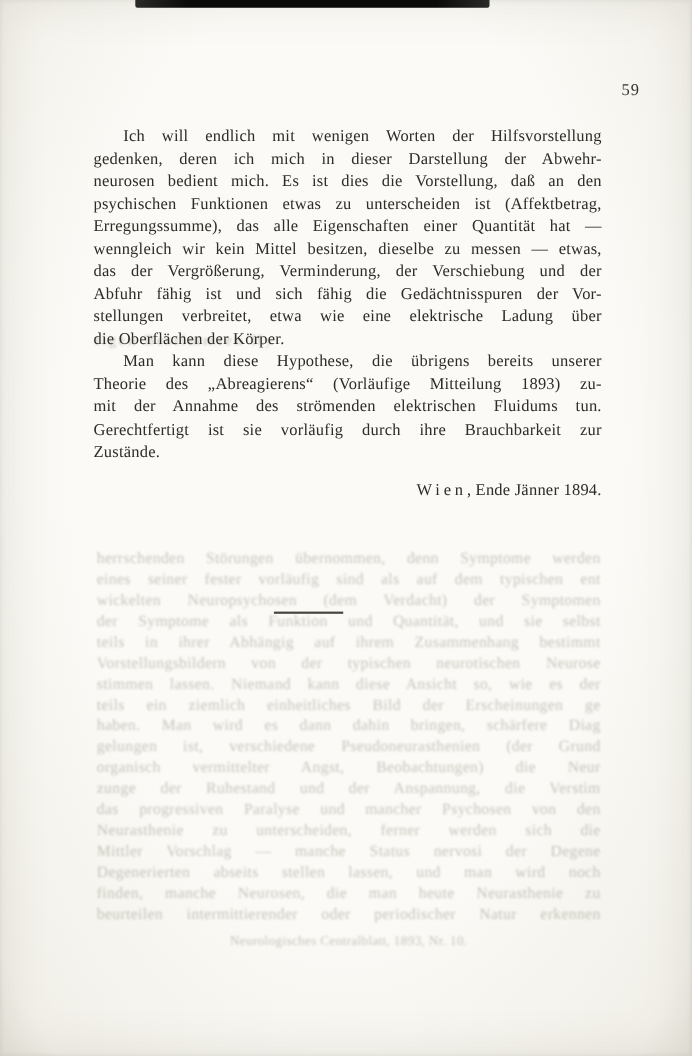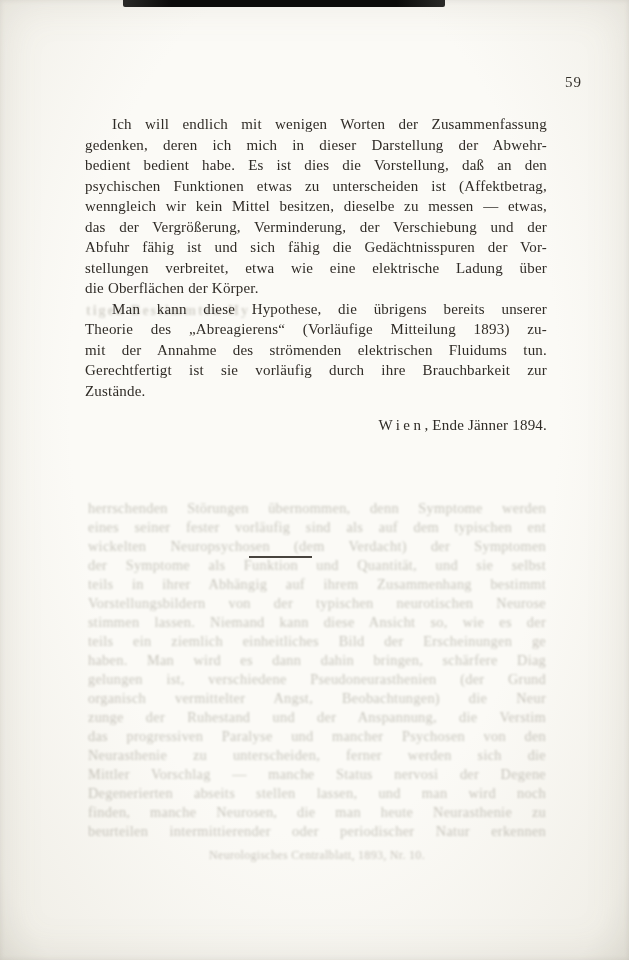--- a/index.html
+++ b/index.html
@@ -125,24 +125,25 @@
         <div class="gline">Mittler Vorschlag — manche Status nervosi der Degene</div>
         <div class="gline">Degenerierten abseits stellen lassen, und man wird noch</div>
         <div class="gline">finden, manche Neurosen, die man heute Neurasthenie zu</div>
         <div class="gline">beurteilen intermittierender oder periodischer Natur erkennen</div>
       </div>
     <div class="ghost-footnote">Neurologisches Centralblatt, 1893, Nr. 10.</div>
   </div>
 
   <div class="textblock">
     <div class="para">
-        <div class="line">Ich will endlich mit wenigen Worten der Zusammenfassung</div>
+        <div class="line">Ich will endlich mit wenigen Worten der Hilfsvorstellung</div>
         <div class="line">gedenken, deren ich mich in dieser Darstellung der Abwehr-</div>
-        <div class="line">bedient bedient habe. Es ist dies die Vorstellung, daß an den</div>
+        <div class="line">neurosen bedient mich. Es ist dies die Vorstellung, daß an den</div>
         <div class="line">psychischen Funktionen etwas zu unterscheiden ist (Affektbetrag,</div>
+        <div class="line">Erregungssumme), das alle Eigenschaften einer Quantität hat —</div>
         <div class="line">wenngleich wir kein Mittel besitzen, dieselbe zu messen — etwas,</div>
         <div class="line">das der Vergrößerung, Verminderung, der Verschiebung und der</div>
         <div class="line">Abfuhr fähig ist und sich fähig die Gedächtnisspuren der Vor-</div>
         <div class="line">stellungen verbreitet, etwa wie eine elektrische Ladung über</div>
         <div class="line">die Oberflächen der Körper.</div>
       </div>
     <div class="para">
         <div class="line">Man kann diese Hypothese, die übrigens bereits unserer</div>
         <div class="line">Theorie des „Abreagierens“ (Vorläufige Mitteilung 1893) zu-</div>
         <div class="line">mit der Annahme des strömenden elektrischen Fluidums tun.</div>

